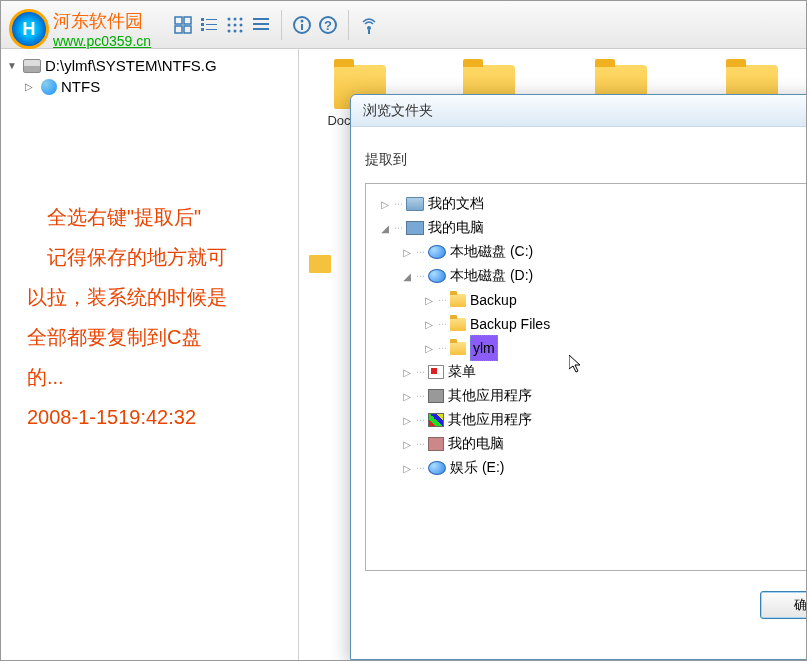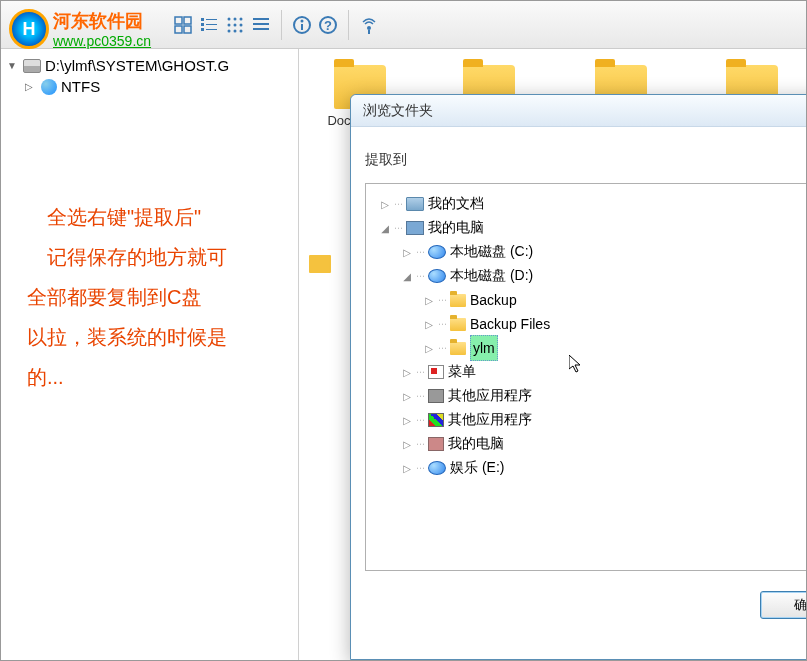--- a/index.html
+++ b/index.html
@@ -47,21 +47,21 @@
       font-weight: bold;
       font-size: 18px;
     }
     .watermark-text {
       display: flex;
       flex-direction: column;
     }
     .watermark-cn {
       color: #ff6600;
       font-size: 18px;
-      font-weight: bold;
+      font-weight: normal;
     }
     .watermark-url {
       color: #00aa00;
       font-size: 14px;
       text-decoration: underline;
     }
     .tb-sep {
       width: 1px;
       height: 30px;
       background: #ccc;
@@ -302,21 +302,21 @@
       background: linear-gradient(45deg, #d22 25%, #2d2 25% 50%, #22d 50% 75%, #dd2 75%);
       border: 1px solid #666;
     }
     .beauty-icon {
       width: 16px;
       height: 14px;
       background: #c88;
       border: 1px solid #866;
     }
     .selected {
-      background: #86efac;
+      background: #8b5cf6;
       border: 1px dotted #6699cc;
       padding: 4px 2px;
     }
     .cursor-arrow {
       position: absolute;
       left: 218px;
       top: 260px;
       width: 14px;
       height: 18px;
       pointer-events: none;
@@ -415,34 +415,35 @@
         <line x1="10" y1="15" x2="10" y2="19" stroke="#3a7ab5" stroke-width="2"></line>
       </svg>
   </div>
 </div>
 
 <div class="main-area">
   <div class="left-panel">
     <div class="tree-row">
       <span class="expand-arrow">▼</span>
       <span class="disk-icon"></span>
-      <span>D:\ylmf\SYSTEM\GHOST.G</span>
+      <span>D:\ylmf\SYSTEM\NTFS.G</span>
     </div>
     <div class="tree-row indent1">
       <span class="expand-arrow">▷</span>
       <span class="globe-icon"></span>
       <span>NTFS</span>
     </div>
 
     <div class="annotation">
       <div style="text-indent:1em">全选右键"提取后"</div>
       <div style="text-indent:1em">记得保存的地方就可</div>
+      <div>以拉，装系统的时候是</div>
       <div>全部都要复制到C盘</div>
-      <div>以拉，装系统的时候是</div>
       <div>的...</div>
+      <div>2008-1-1519:42:32</div>
     </div>
   </div>
 
   <div class="right-panel">
     <div class="folder-row">
       <div class="folder-item">
         <div class="big-folder"></div>
         <span class="folder-label"><span>Documents</span><br><span>ar</span></span>
       </div>
       <div class="folder-item">

